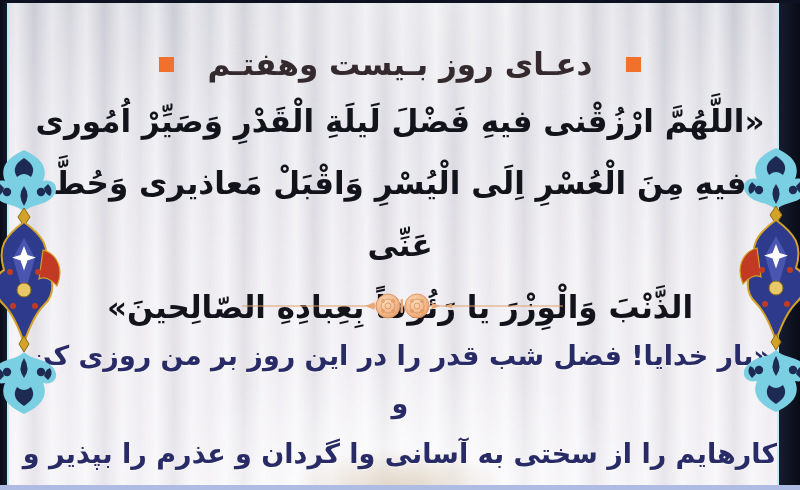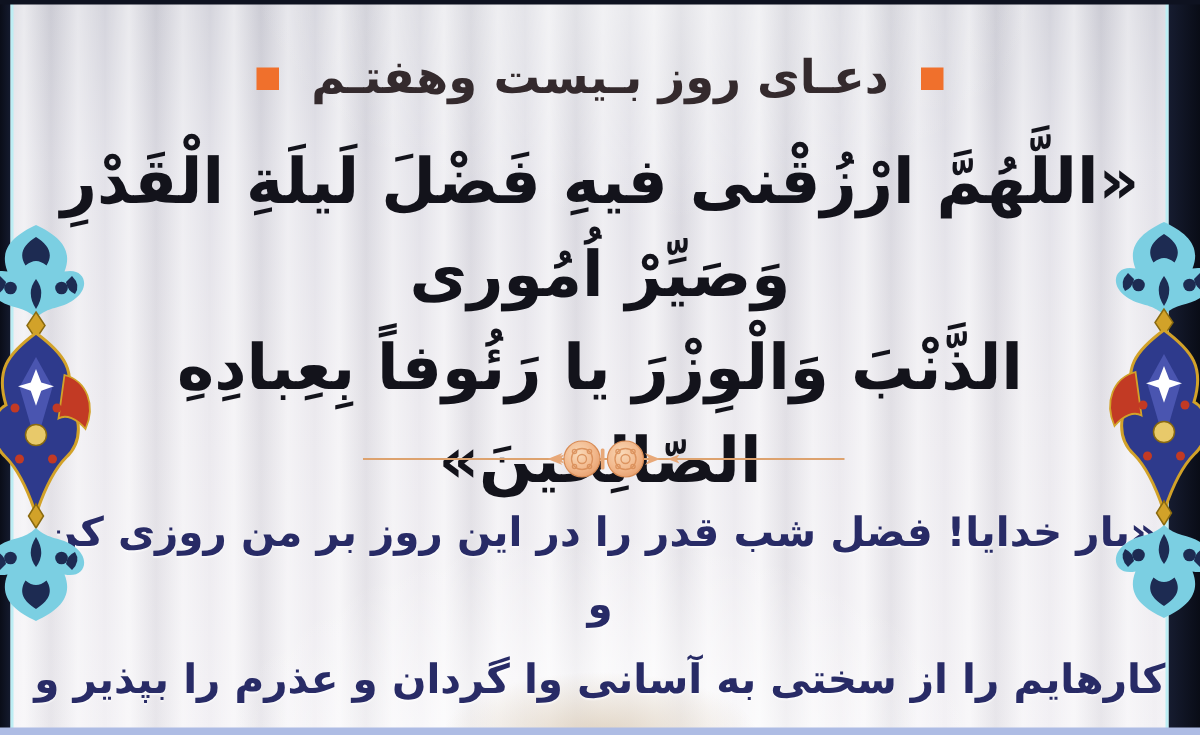--- a/index.html
+++ b/index.html
@@ -21,23 +21,23 @@
   
   .dome-ghost{position:absolute;left:250px;bottom:0;width:300px;height:70px;z-index:1;
     background:radial-gradient(ellipse 150px 60px at 50% 100%, rgba(196,172,138,0.5), rgba(196,172,138,0) 70%);}
   
   .ornament{position:absolute;z-index:8;}
   .ornament.left{left:-14px;top:148px;}
   .ornament.right{right:-14px;top:146px;transform:scaleX(-1);}
   
   .title-row{position:absolute;top:34px;left:0;right:0;text-align:center;z-index:4;white-space:nowrap;}
   .title-row .sq{display:inline-block;width:15px;height:15px;background:#f0702c;vertical-align:middle;margin:0 16px;}
-  .title-row h1{display:inline-block;vertical-align:middle;margin:0;font-size:31px;font-weight:bold;color:#342a2d;direction:rtl;text-align:right;}
+  .title-row h1{display:inline-block;vertical-align:middle;margin:12px;font-size:31px;font-weight:bold;color:#342a2d;direction:rtl;text-align:right;}
   .arabic{position:absolute;top:90px;left:34px;right:34px;text-align:center;direction:rtl;z-index:4;
-    color:#13131b;font-size:42px;font-weight:bold;line-height:62px;}
+    color:#13131b;font-size:31px;font-weight:bold;line-height:62px;}
   .arabic p{margin:0;}
   .divider{position:absolute;left:240px;top:292px;z-index:4;}
   .persian{position:absolute;top:330px;left:18px;right:18px;text-align:center;direction:rtl;z-index:4;
     color:#282b66;font-size:27px;font-weight:bold;line-height:48px;text-shadow:0 1px 1px rgba(255,255,255,0.6);}
   .persian p{margin:2px;}
 </style>
 </head>
 <body>
 
 <div class="canvas">
@@ -45,20 +45,21 @@
   <div class="dome-ghost"></div>
 
   <div class="title-row">
     <span class="sq"></span>
     <h1>دعـای روز بـیست وهفتـم</h1>
     <span class="sq"></span>
   </div>
 
   <div class="arabic">
     <p>«اللَّهُمَّ ارْزُقْنی فیهِ فَضْلَ لَیلَةِ الْقَدْرِ وَصَیِّرْ اُمُوری</p>
+    <p>فیهِ مِنَ الْعُسْرِ اِلَی الْیُسْرِ وَاقْبَلْ مَعاذیری وَحُطَّ عَنِّی</p>
     <p>الذَّنْبَ وَالْوِزْرَ یا رَئُوفاً بِعِبادِهِ الصّالِحینَ»</p>
   </div>
 
   <svg class="divider" width="325" height="28" viewBox="0 0 325 28">
     <defs>
       <radialGradient id="rose" cx="40%" cy="35%" r="75%">
         <stop offset="0%" stop-color="#f9d9b8"></stop>
         <stop offset="60%" stop-color="#f2b88c"></stop>
         <stop offset="100%" stop-color="#e49a68"></stop>
       </radialGradient>

